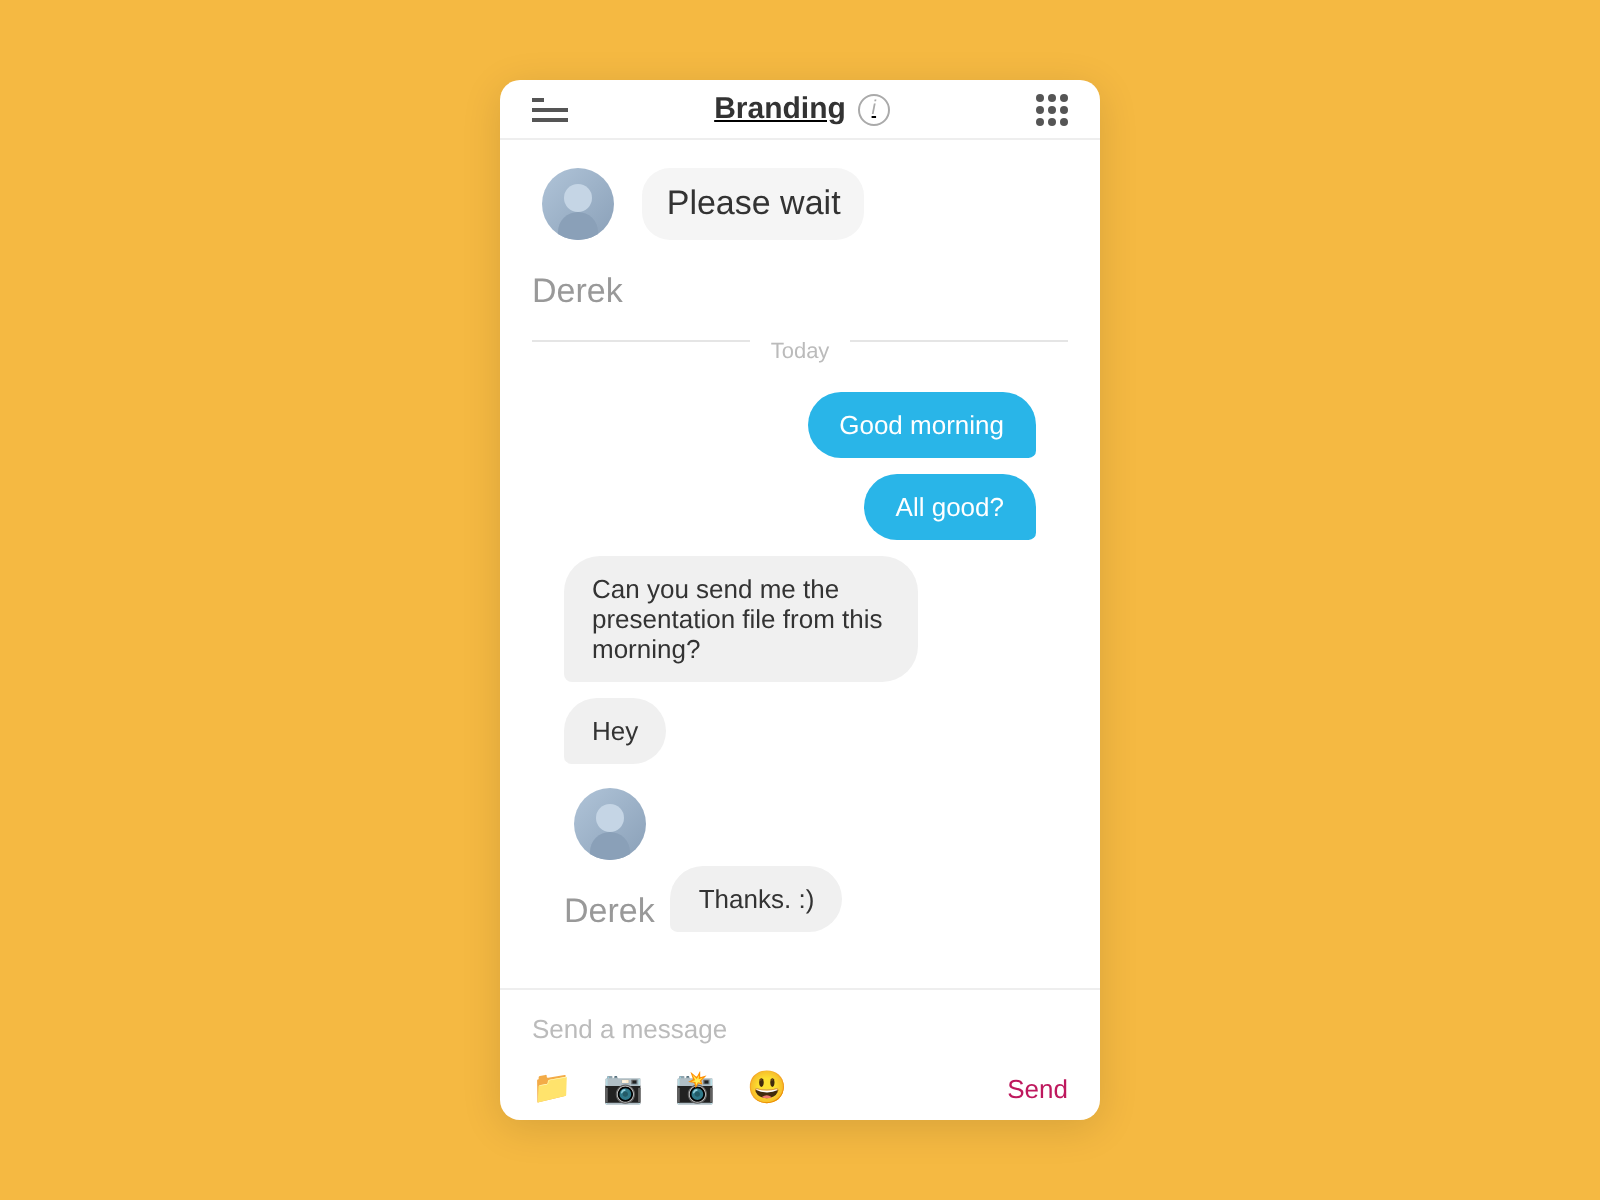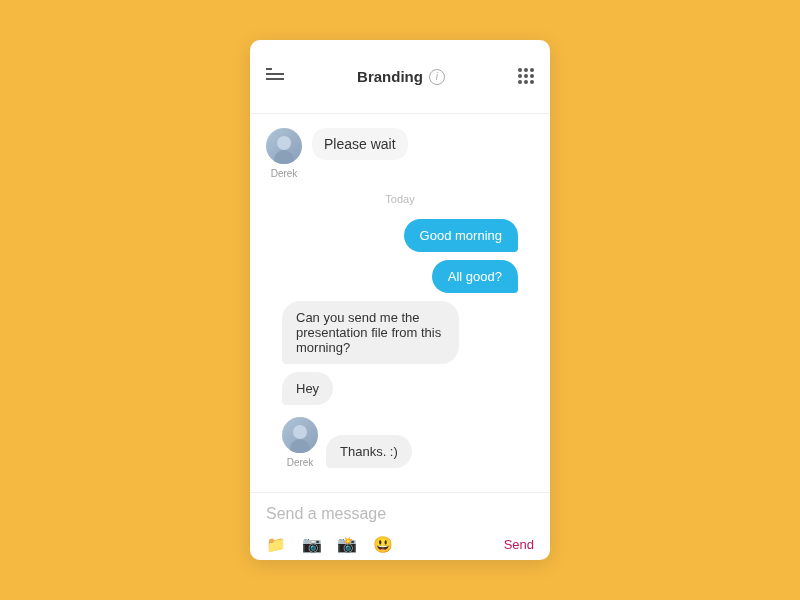--- a/index.html
+++ b/index.html
@@ -21,25 +21,26 @@
       border-radius: 10px;
       box-shadow: 0 4px 20px rgba(0,0,0,0.12);
       display: flex;
       flex-direction: column;
       overflow: hidden;
     }
 
     
     .header {
       display: flex;
-      align-items: flex-start;
+      align-items: center;
       justify-content: space-between;
-      padding: 28px 16px;
+      padding: 6px 16px;
       border-bottom: 1px solid #eee;
       flex-shrink: 0;
+      text-decoration: underline;
     }
 
     .header-menu-icon {
       font-size: 18px;
       color: #555;
       cursor: pointer;
       display: flex;
       flex-direction: column;
       gap: 3px;
     }
@@ -97,44 +98,43 @@
       align-items: flex-start;
       padding: 14px 16px 8px 16px;
       gap: 10px;
       flex-shrink: 0;
     }
 
     .status-bubble {
       background: #f5f5f5;
       border-radius: 14px;
       padding: 8px 12px;
-      font-size: 14px;
+      font-size: 17px;
       color: #333;
     }
 
     .avatar-label {
-      font-size: 10px;
+      font-size: 17px;
       color: #999;
       text-align: center;
+      margin-top: 12px;
     }
 
     .avatar-col {
       display: flex;
       flex-direction: column;
       align-items: center;
       gap: 4px;
     }
 
     
     .date-divider {
       display: flex;
-      align-items: center;
       padding: 6px 16px 6px 16px;
       flex-shrink: 0;
-      flex-direction: column;
     }
     .date-divider-line {
       flex: 1;
       height: 1px;
       background: #e5e5e5;
     }
     .date-divider-text {
       font-size: 11px;
       color: #bbb;
       padding: 0 10px;
@@ -190,21 +190,21 @@
     .input-area {
       border-top: 1px solid #eee;
       padding: 10px 16px 6px 16px;
       flex-shrink: 0;
     }
 
     .input-field {
       width: 100%;
       border: none;
       outline: none;
-      font-size: 16px;
+      font-size: 13px;
       color: #333;
       background: transparent;
       padding: 2px 0 8px 0;
     }
 
     .input-field::placeholder {
       color: #bbb;
     }
 
     .toolbar {

